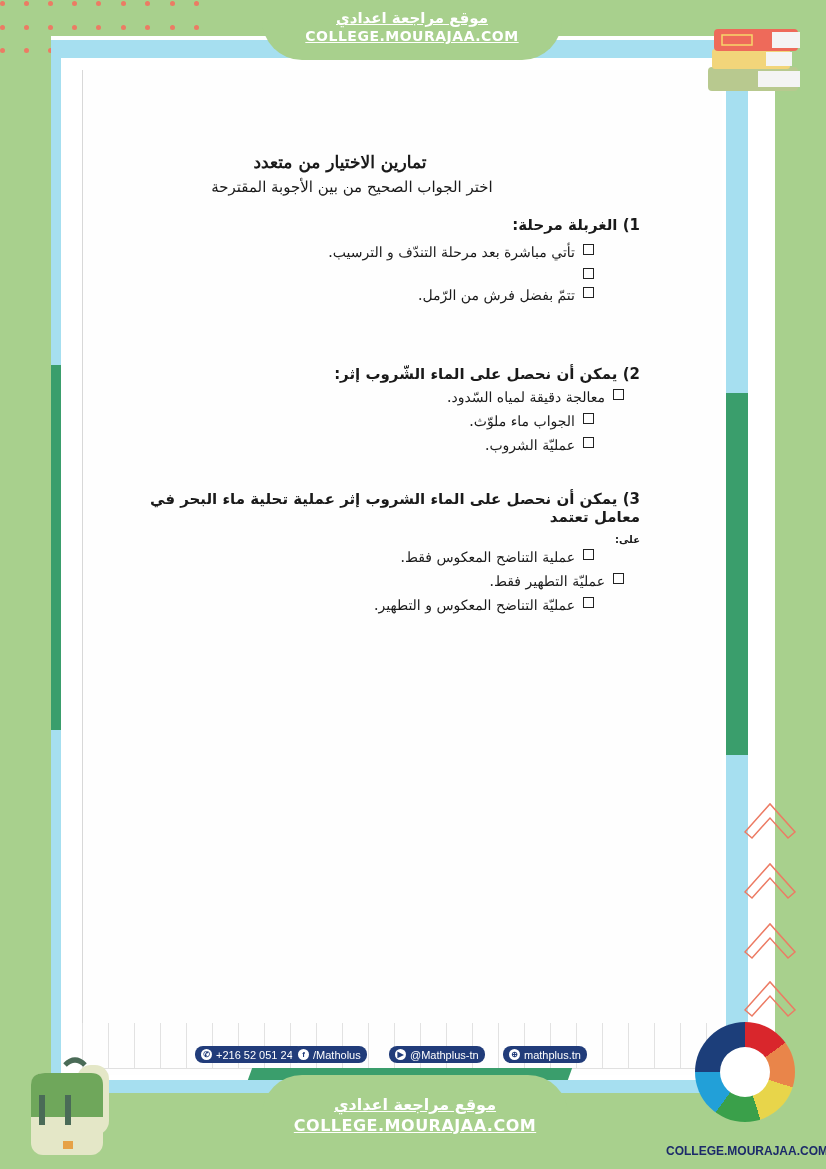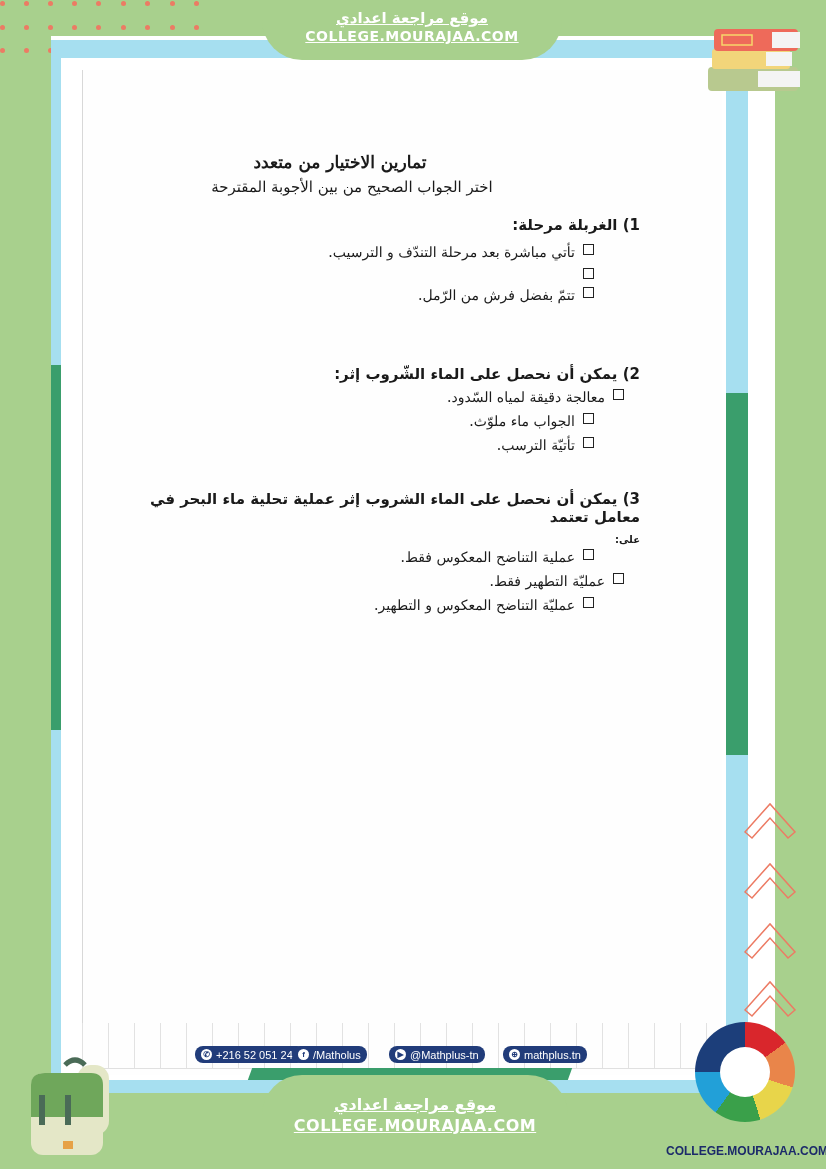--- a/index.html
+++ b/index.html
@@ -146,21 +146,21 @@
     <div class="opt" style="margin-top:6px">
         <span class="box"></span>
         <span>معالجة دقيقة لمياه السّدود.</span>
       </div>
     <div class="opt" style="margin-right:30px">
         <span class="box"></span>
         <span>الجواب ماء ملوّث.</span>
       </div>
     <div class="opt" style="margin-right:30px">
         <span class="box"></span>
-        <span>تأتيّة الترسب.</span>
+        <span>عمليّة الشروب.</span>
       </div>
   </div>
 
   <div class="q" style="top:350px">
     <div class="q-head">3) يمكن أن نحصل على الماء الشروب إثر عملية تحلية ماء البحر في معامل تعتمد</div>
     <div class="q-head-2">على:</div>
     <div class="opt" style="margin-right:30px;margin-top:4px">
         <span class="box"></span>
         <span>عملية التناضح المعكوس فقط.</span>
       </div>

